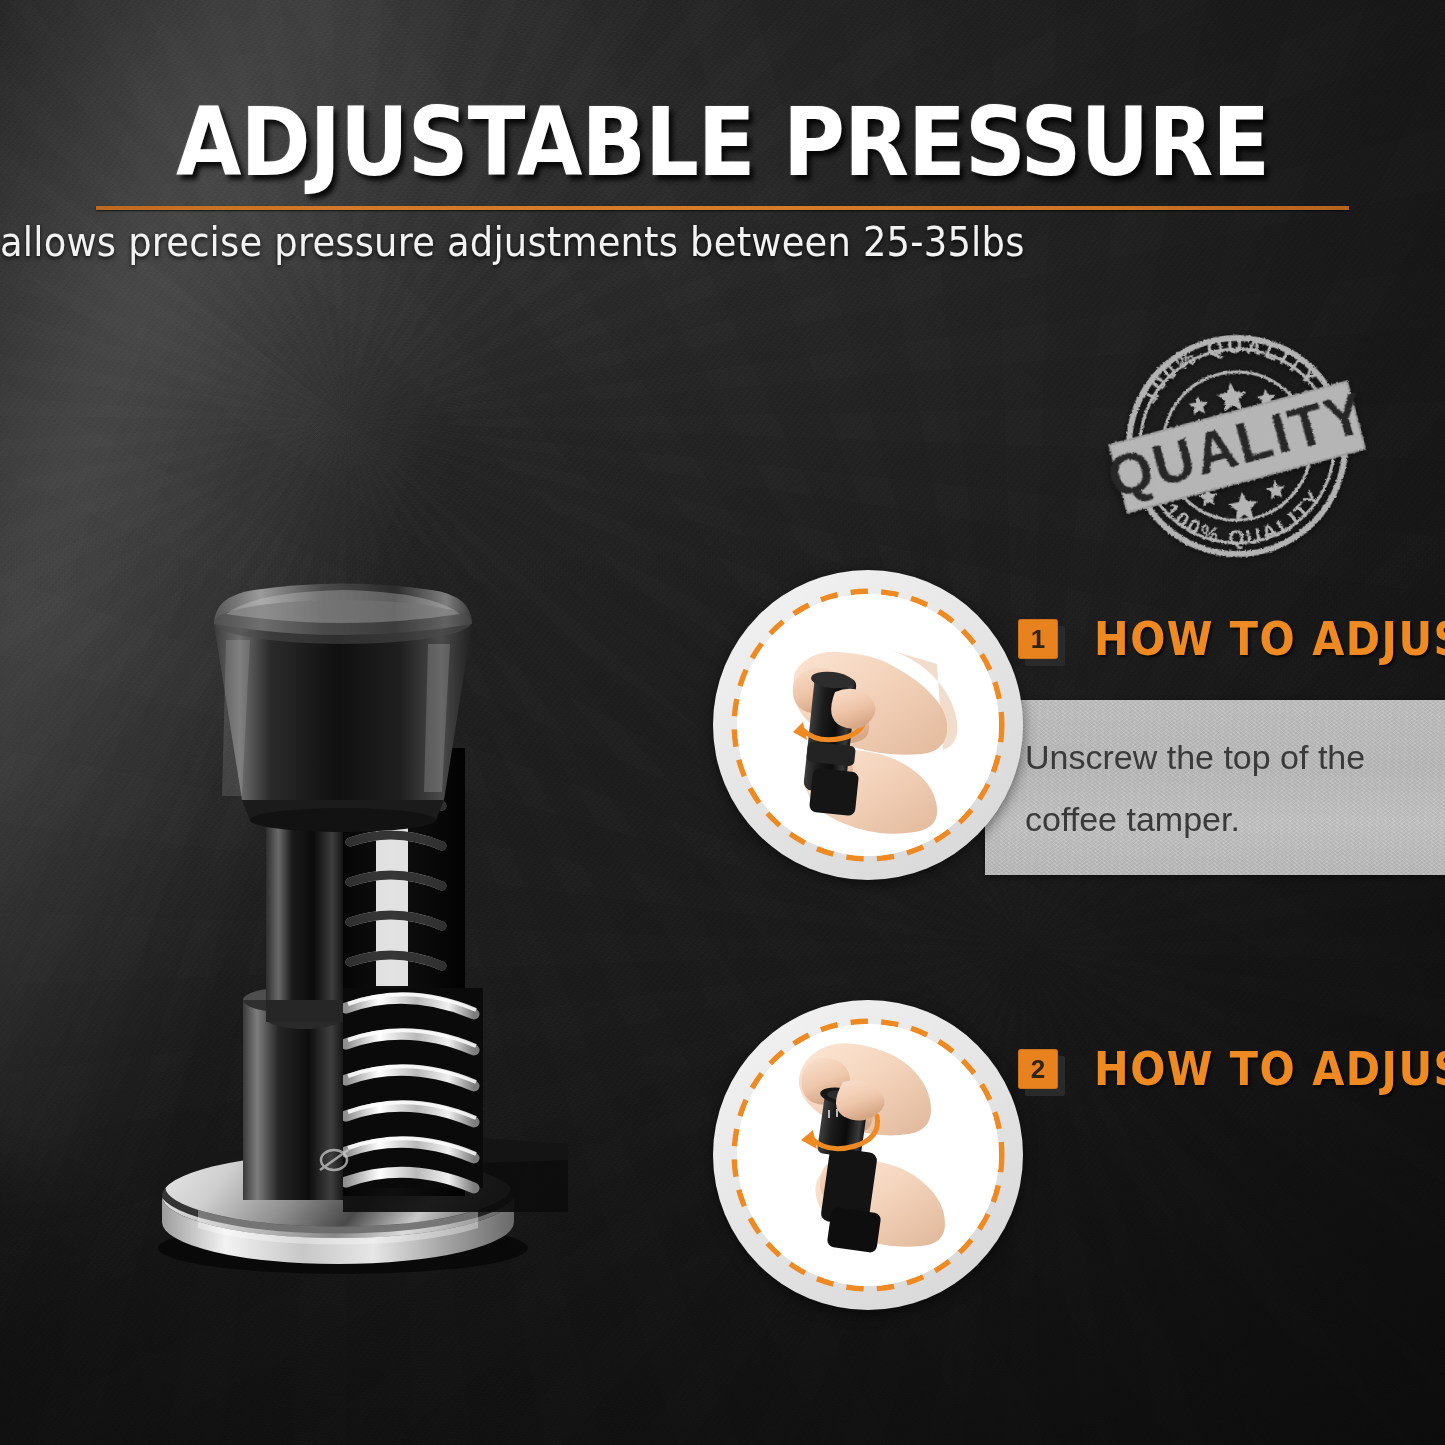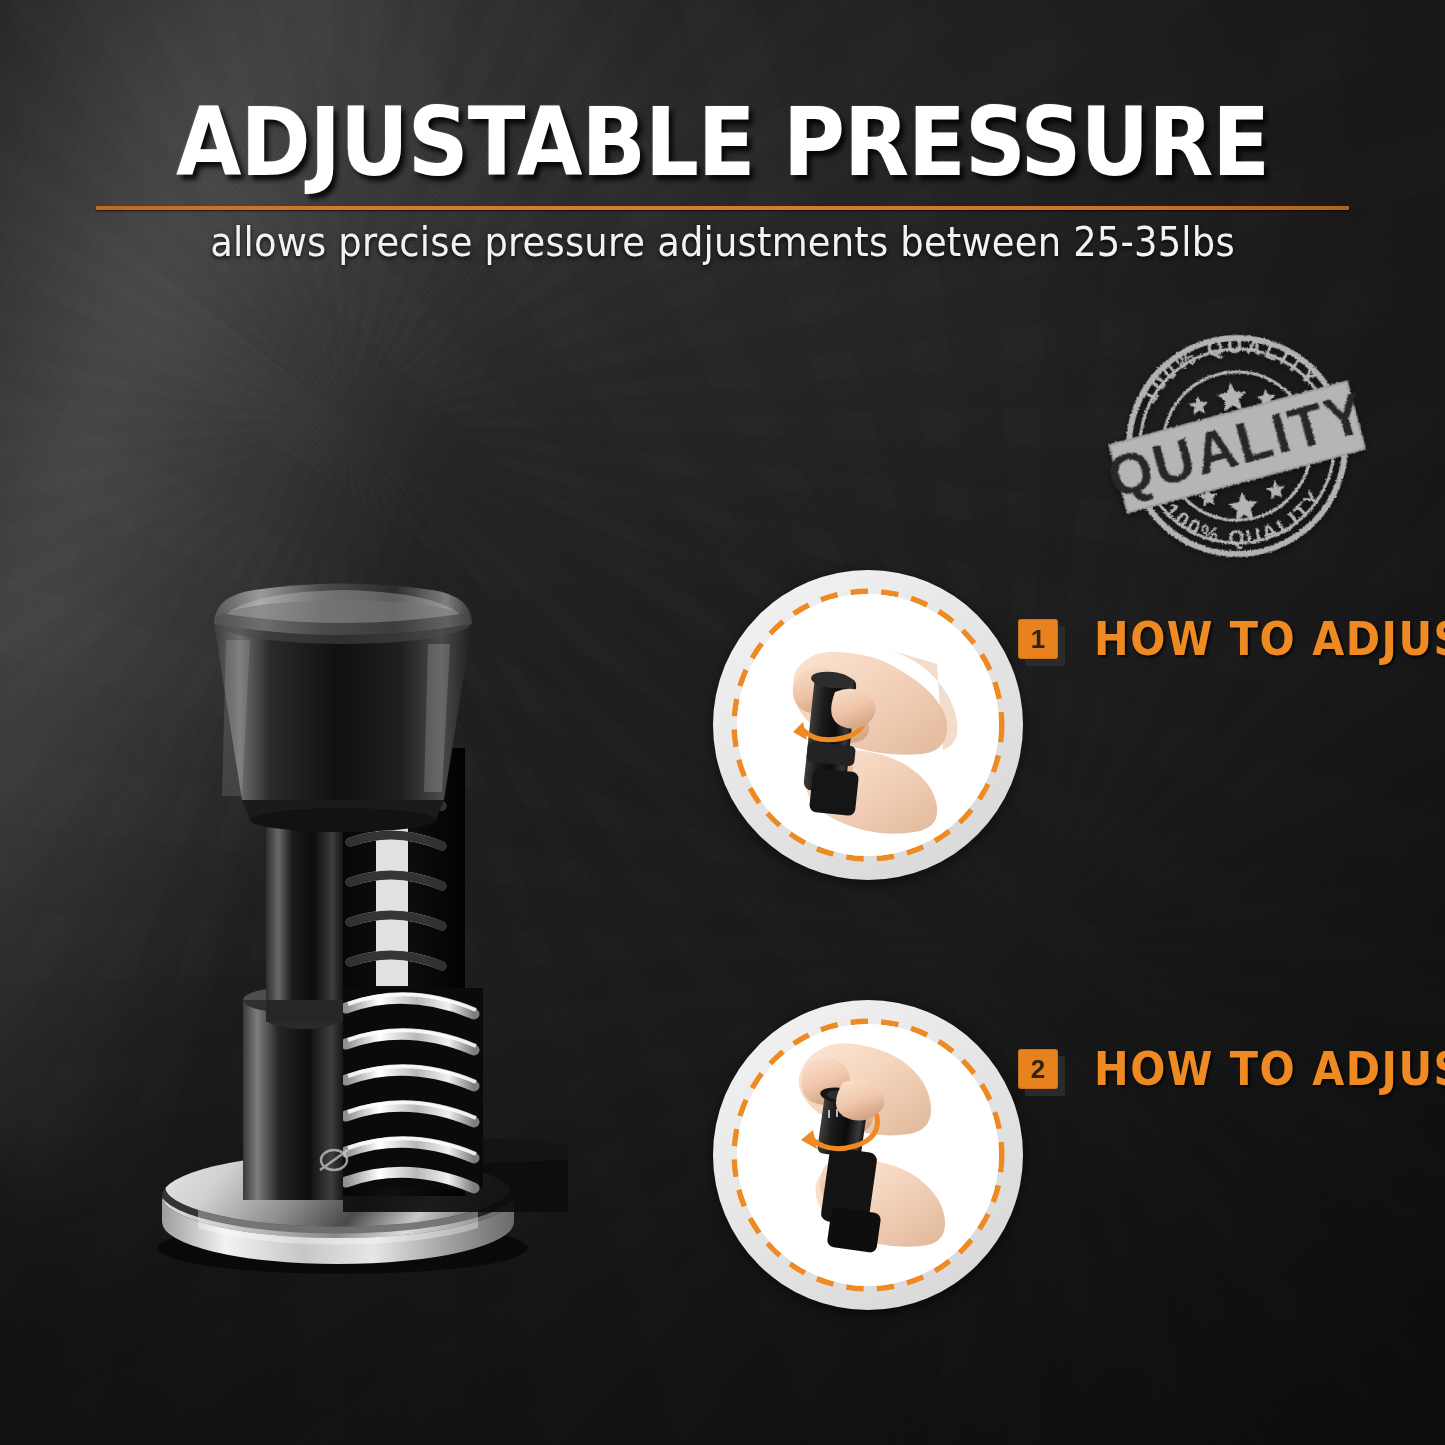--- a/index.html
+++ b/index.html
@@ -82,21 +82,20 @@
     white-space:nowrap;
   }
   .title-rule {
     position:absolute;
     left:96px; right:96px; top:206px;
     height:4px;
     background:linear-gradient(90deg,#c06a1f 0%, #d4792a 20%, #d87c2c 50%, #cf7426 80%, #b5631c 100%);
     box-shadow:0 1px 2px rgba(0,0,0,.7);
   }
   .subtitle {
-    text-align:center;
     font-family:"Liberation Sans Narrow","DejaVu Sans Condensed","Liberation Sans", sans-serif;
     font-size:41px;
     color:#f2f2f2;
     padding-top:28px;
     letter-spacing:.2px;
     text-shadow:0 2px 4px rgba(0,0,0,.8);
     white-space:nowrap;
   }
 
   
@@ -412,20 +411,26 @@
 
       <g opacity=".72">
         <ellipse cx="196" cy="612" rx="13" ry="10" fill="none" stroke="#cfcfcf" stroke-width="2.5"></ellipse>
         <line x1="182" y1="622" x2="210" y2="602" stroke="#cfcfcf" stroke-width="2.5"></line>
       </g>
     </svg>
   </div>
 
   <div class="step step-1">
 
+    <div class="panel z-panel">
+      <div class="panel-text">
+        <div>Unscrew the top of the</div>
+        <div>coffee tamper.</div>
+      </div>
+    </div>
 
     <div class="step-head z-head">
       <div class="badge">
         <div class="shadow-sq"></div>
         <div class="front-sq">1</div>
       </div>
       <div class="step-title">HOW TO ADJUST</div>
     </div>
 
     <div class="circle-wrap z-circle">

